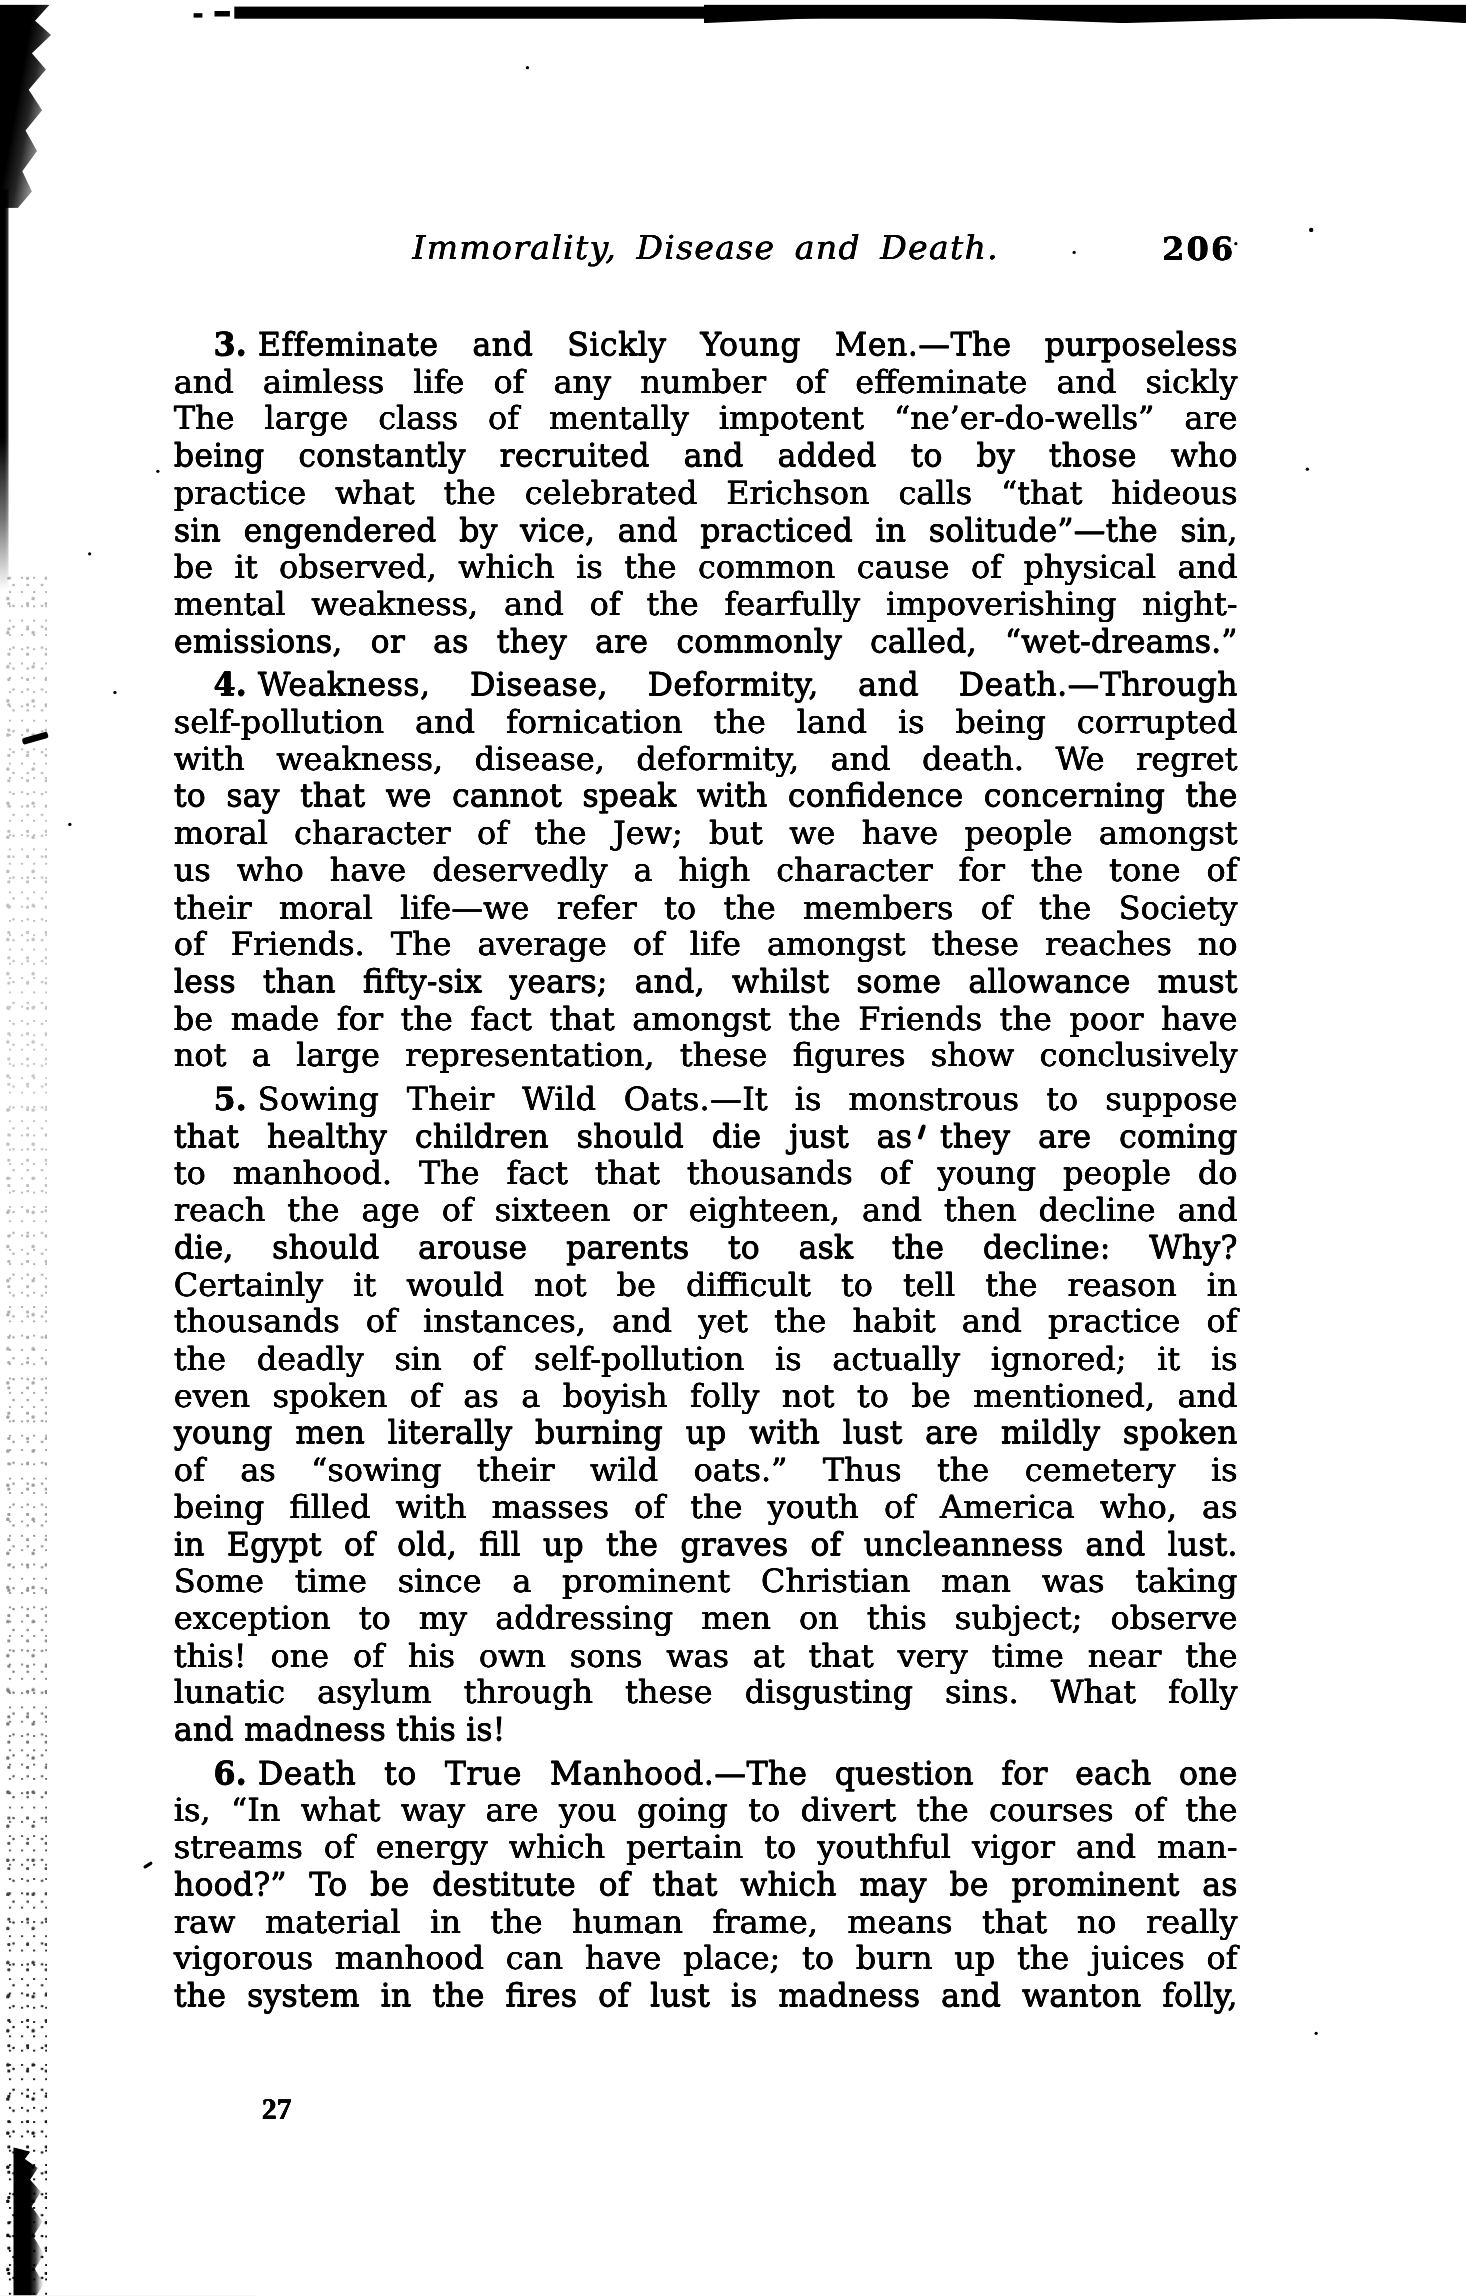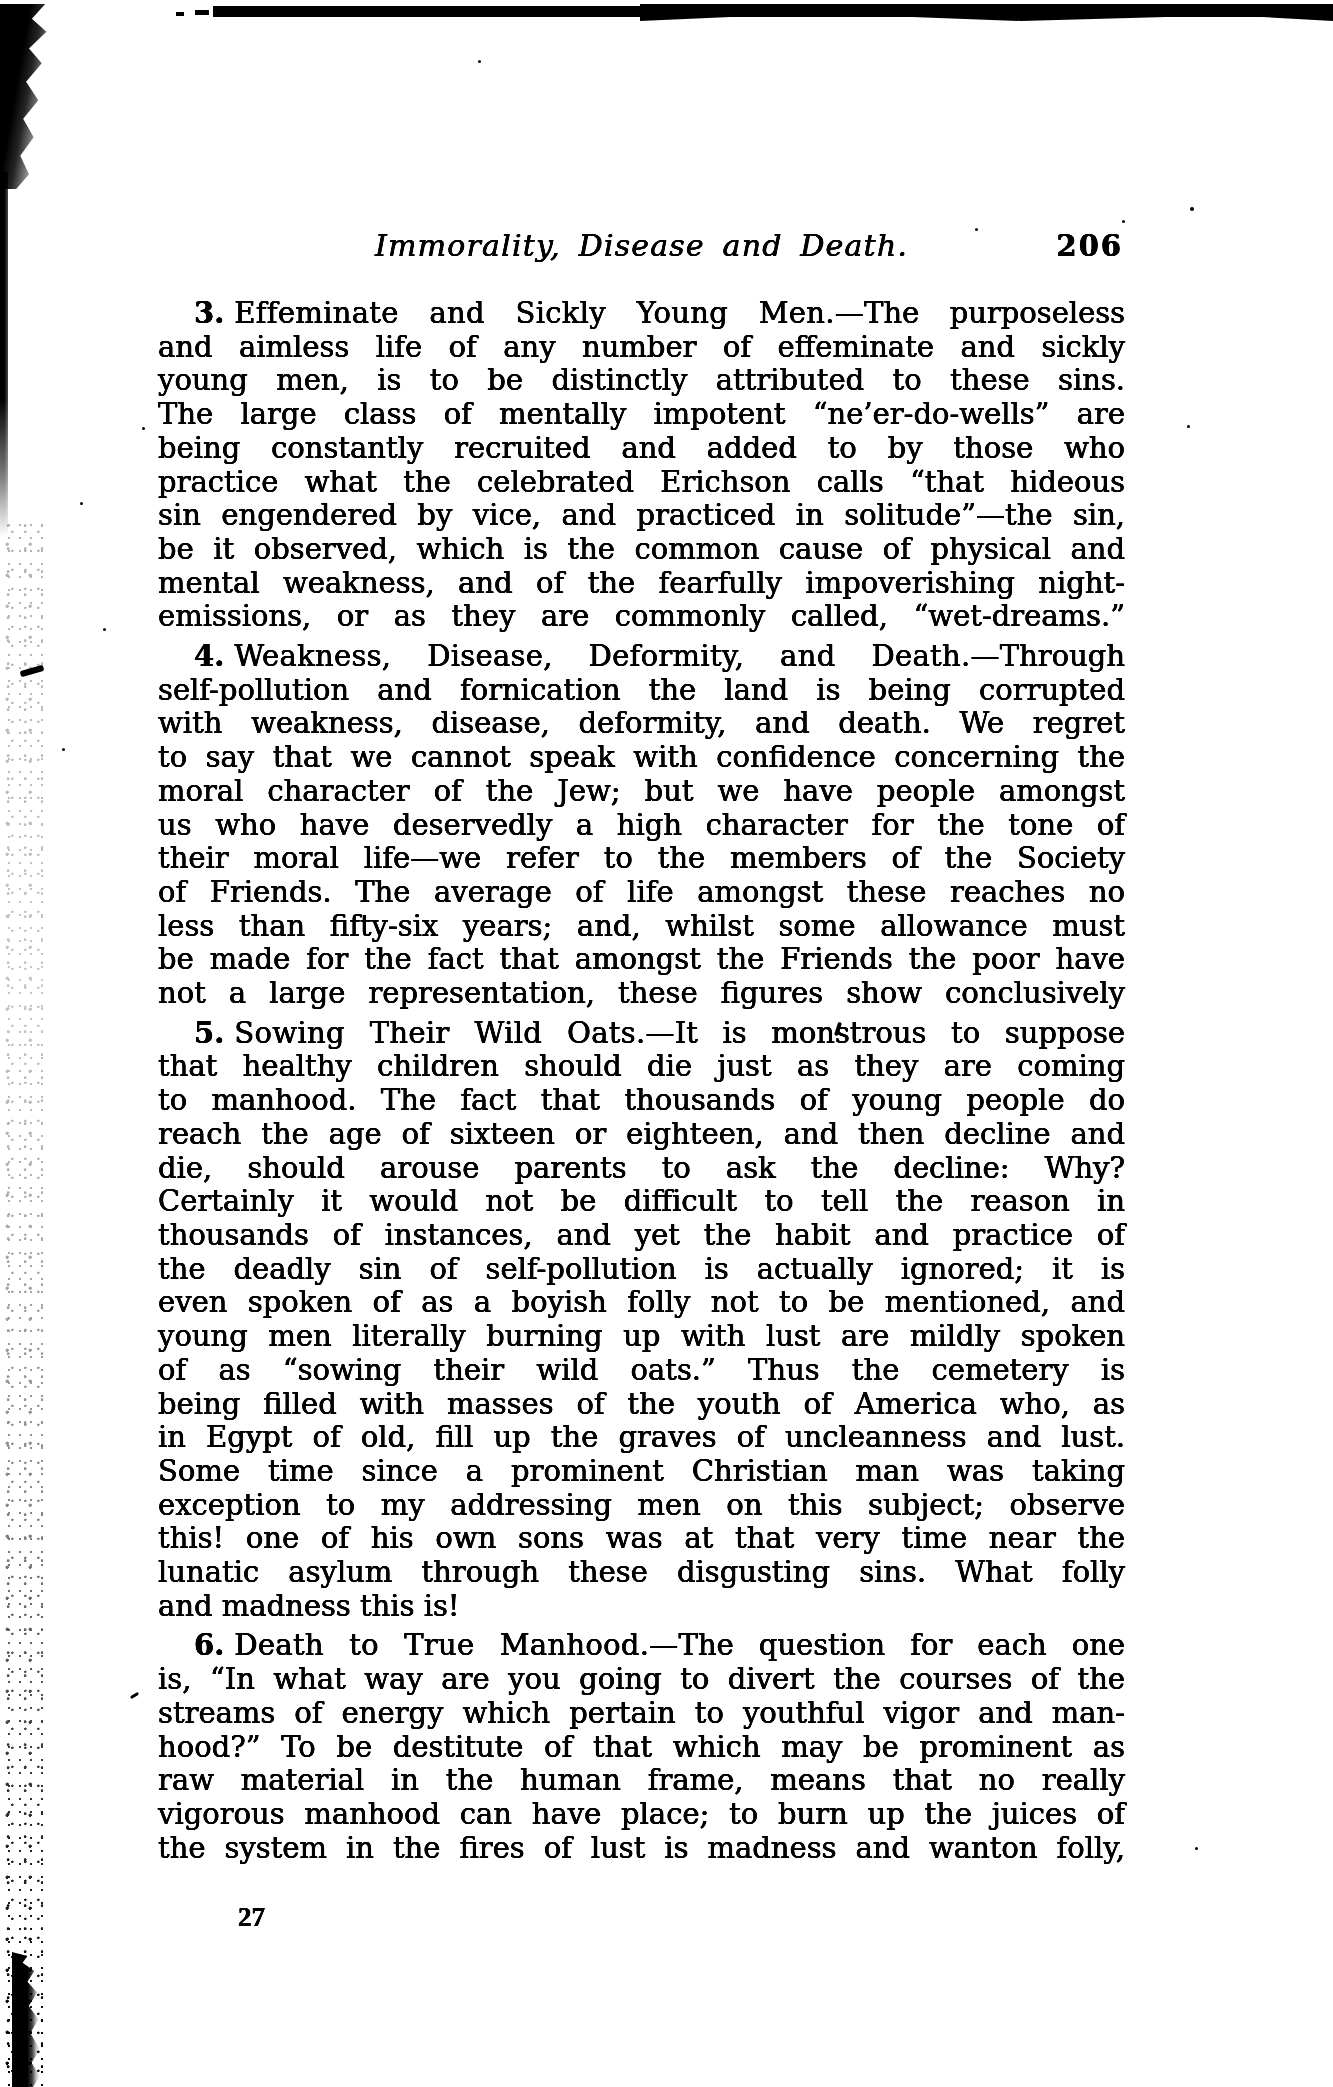--- a/index.html
+++ b/index.html
@@ -4,21 +4,21 @@
 <style>
   html,body{margin:0;padding:0;background:#e8e8e8;}
   .page{
     position:relative;width:1333px;height:2087px;background:#ffffff;
     overflow:hidden;color:#000;
     font-family:"DejaVu Serif", "Liberation Serif", serif;
   }
   .ink{ text-shadow:0.35px 0 0 currentColor, -0.2px 0 0 currentColor, 0 0.35px 0 currentColor; }
 
   
-  .running-head{position:absolute;top:228px;left:158px;width:967px;height:42px;}
+  .running-head{position:absolute;top:208px;left:158px;width:967px;height:42px;}
   .head-title{
     display:block;text-align:center;font-style:italic;font-size:30px;
     letter-spacing:1.2px;word-spacing:7px;font-weight:500;
   }
   .page-number{
     position:absolute;right:2px;top:1px;font-weight:bold;font-size:29px;letter-spacing:2px;
   }
 
   
   .text-block{
@@ -106,21 +106,20 @@
 
   <div class="running-head">
     <span class="head-title ink">Immorality, Disease and Death.</span>
     <span class="page-number ink">206</span>
   </div>
 
   <div class="text-block ink">
       <div class="para">
         <div class="line first"><span class="sec-num">3.</span><span class="sec-head">Effeminate and Sickly Young Men.—</span>The purposeless</div>
         <div class="line">and aimless life of any number of effeminate and sickly</div>
-        <div class="line">young men, is to be distinctly attributed to these sins.</div>
         <div class="line">The large class of mentally impotent “ne’er-do-wells” are</div>
         <div class="line">being constantly recruited and added to by those who</div>
         <div class="line">practice what the celebrated Erichson calls “that hideous</div>
         <div class="line">sin engendered by vice, and practiced in solitude”—the sin,</div>
         <div class="line">be it observed, which is the common cause of physical and</div>
         <div class="line">mental weakness, and of the fearfully impoverishing night-</div>
         <div class="line">emissions, or as they are commonly called, “wet-dreams.”</div>
       </div>
       <div class="para">
         <div class="line first"><span class="sec-num">4.</span><span class="sec-head">Weakness, Disease, Deformity, and Death.—</span>Through</div>

